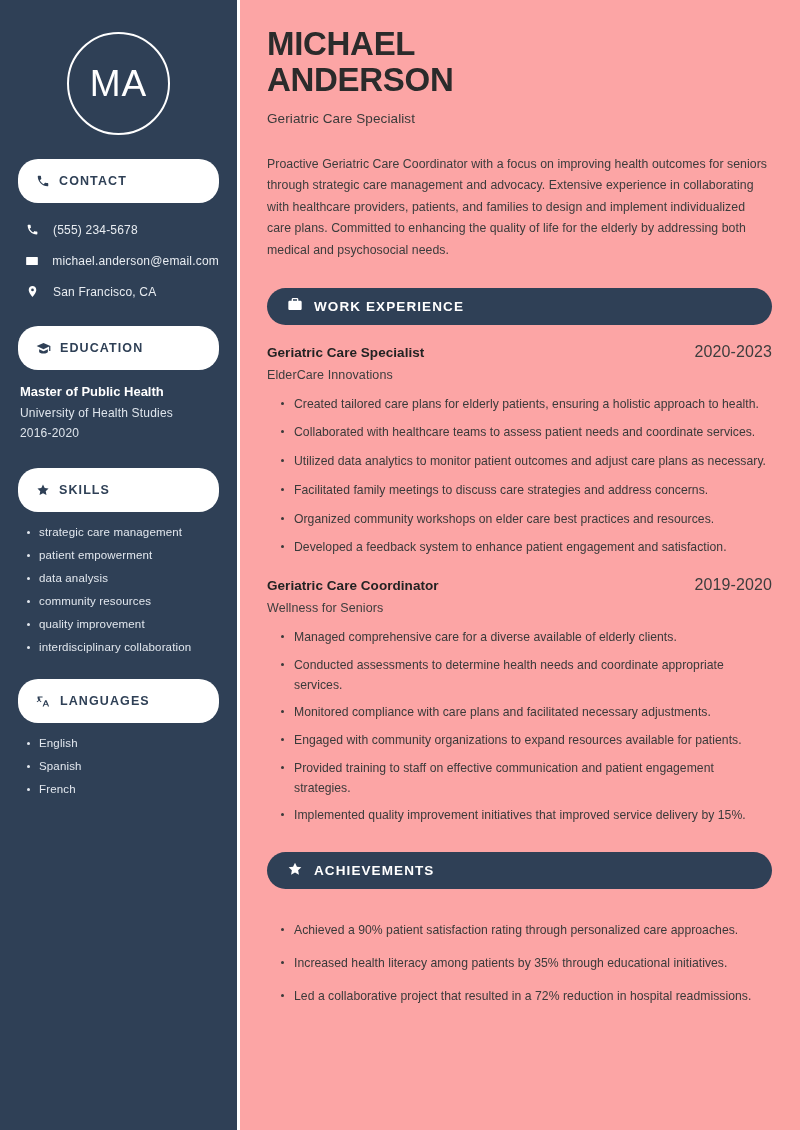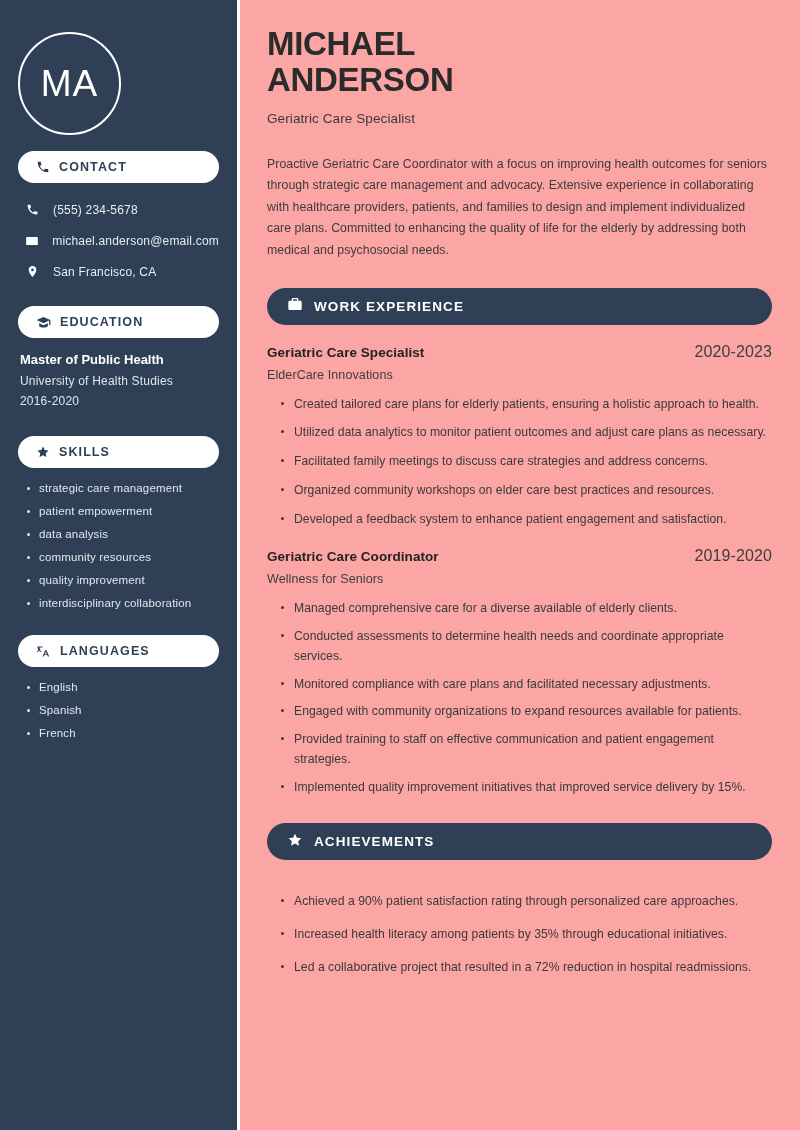--- a/index.html
+++ b/index.html
@@ -37,44 +37,44 @@
   .sidebar::after {
     content: "";
     position: absolute;
     top: 0; right: -3px;
     width: 3px; height: 100%;
     background: #ffffff;
   }
 
   .monogram-wrap {
     display: flex;
-    justify-content: flex-start;
+    justify-content: center;
     padding-top: 32px;
-    padding-bottom: 16px;
+    padding-bottom: 24px;
   }
   .monogram {
     width: 103px;
     height: 103px;
     border-radius: 50%;
     border: 2px solid #ffffff;
     display: flex;
     align-items: center;
     justify-content: center;
     font-size: 37px;
     font-weight: 400;
     letter-spacing: 1px;
     color: #ffffff;
   }
 
   
   .pill {
     background: #ffffff;
     color: #2f4056;
     border-radius: 20px;
-    height: 32px;
+    height: 44px;
     display: flex;
     align-items: center;
     gap: 9px;
     padding: 0 0 0 18px;
     margin-bottom: 14px;
   }
   .pill .pill-label {
     font-size: 12.5px;
     font-weight: bold;
     letter-spacing: 1.1px;
@@ -349,20 +349,21 @@
     </div>
 
     <div class="job">
       <div class="job-head">
         <span class="job-role">Geriatric Care Specialist</span>
         <span class="job-dates">2020-2023</span>
       </div>
       <div class="job-company">ElderCare Innovations</div>
       <ul class="bullets">
         <li>Created tailored care plans for elderly patients, ensuring a holistic approach to health.</li>
+        <li>Collaborated with healthcare teams to assess patient needs and coordinate services.</li>
         <li>Utilized data analytics to monitor patient outcomes and adjust care plans as necessary.</li>
         <li>Facilitated family meetings to discuss care strategies and address concerns.</li>
         <li>Organized community workshops on elder care best practices and resources.</li>
         <li>Developed a feedback system to enhance patient engagement and satisfaction.</li>
       </ul>
     </div>
 
     <div class="job">
       <div class="job-head">
         <span class="job-role">Geriatric Care Coordinator</span>

